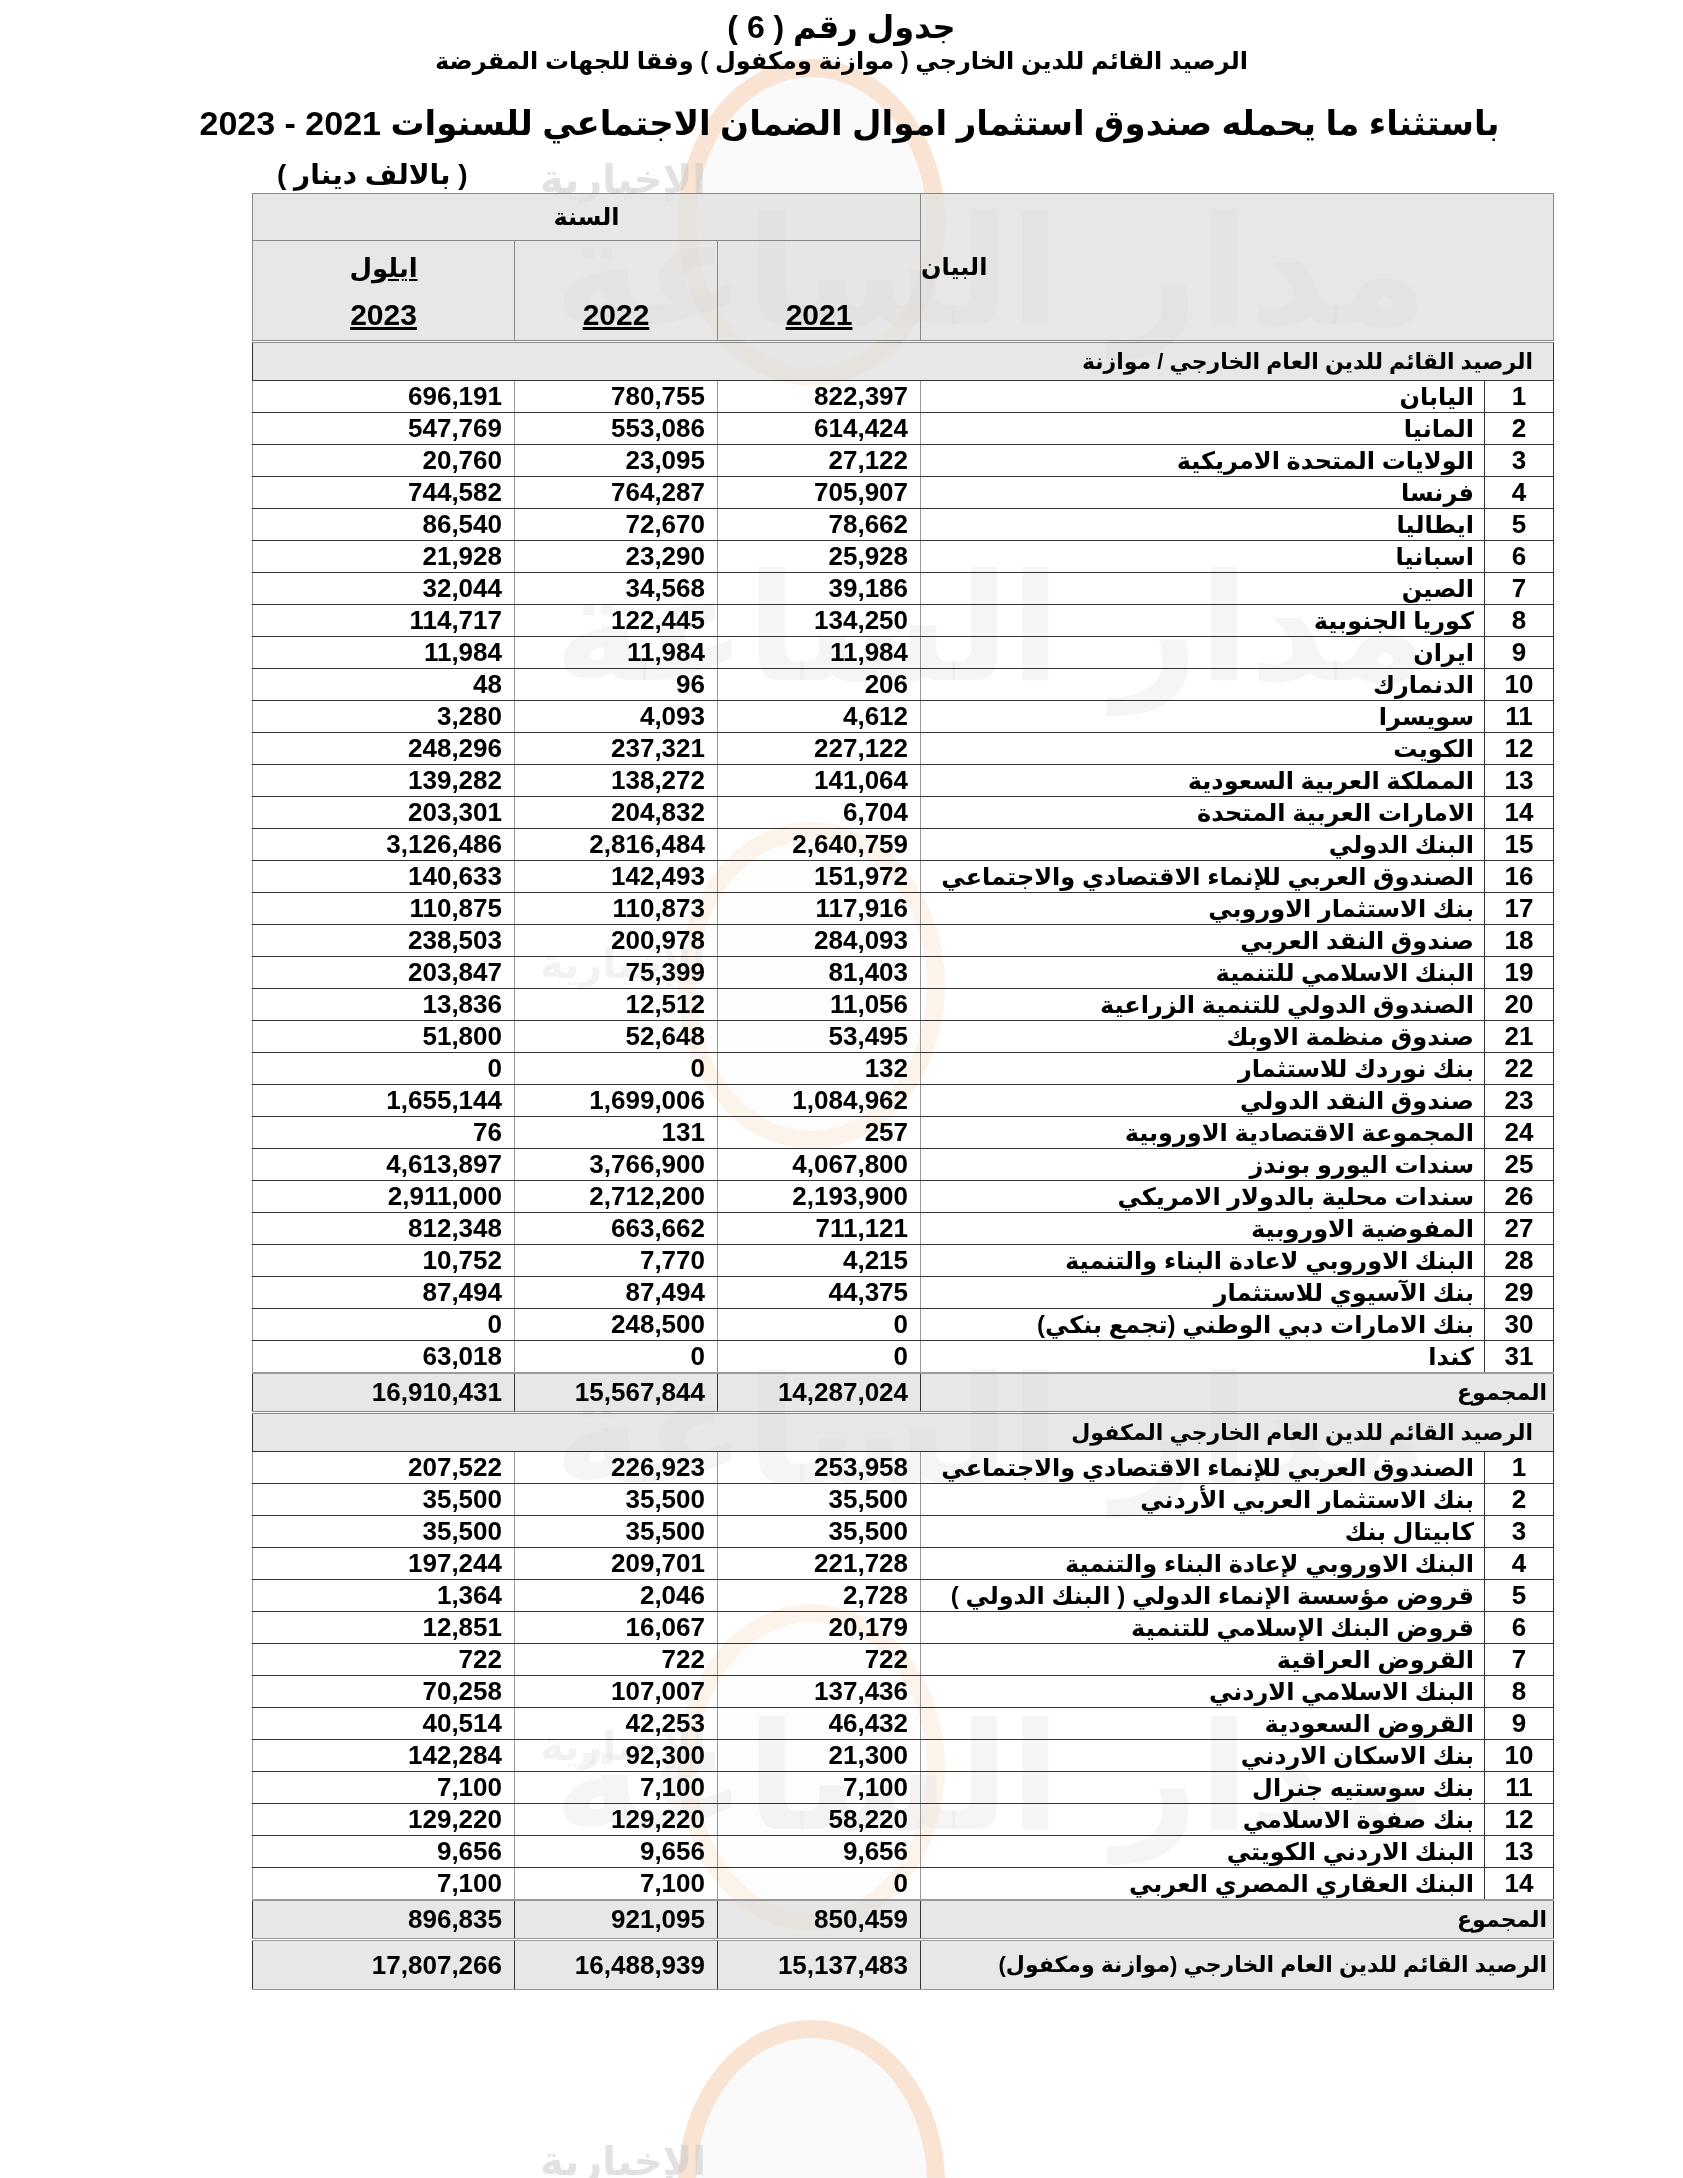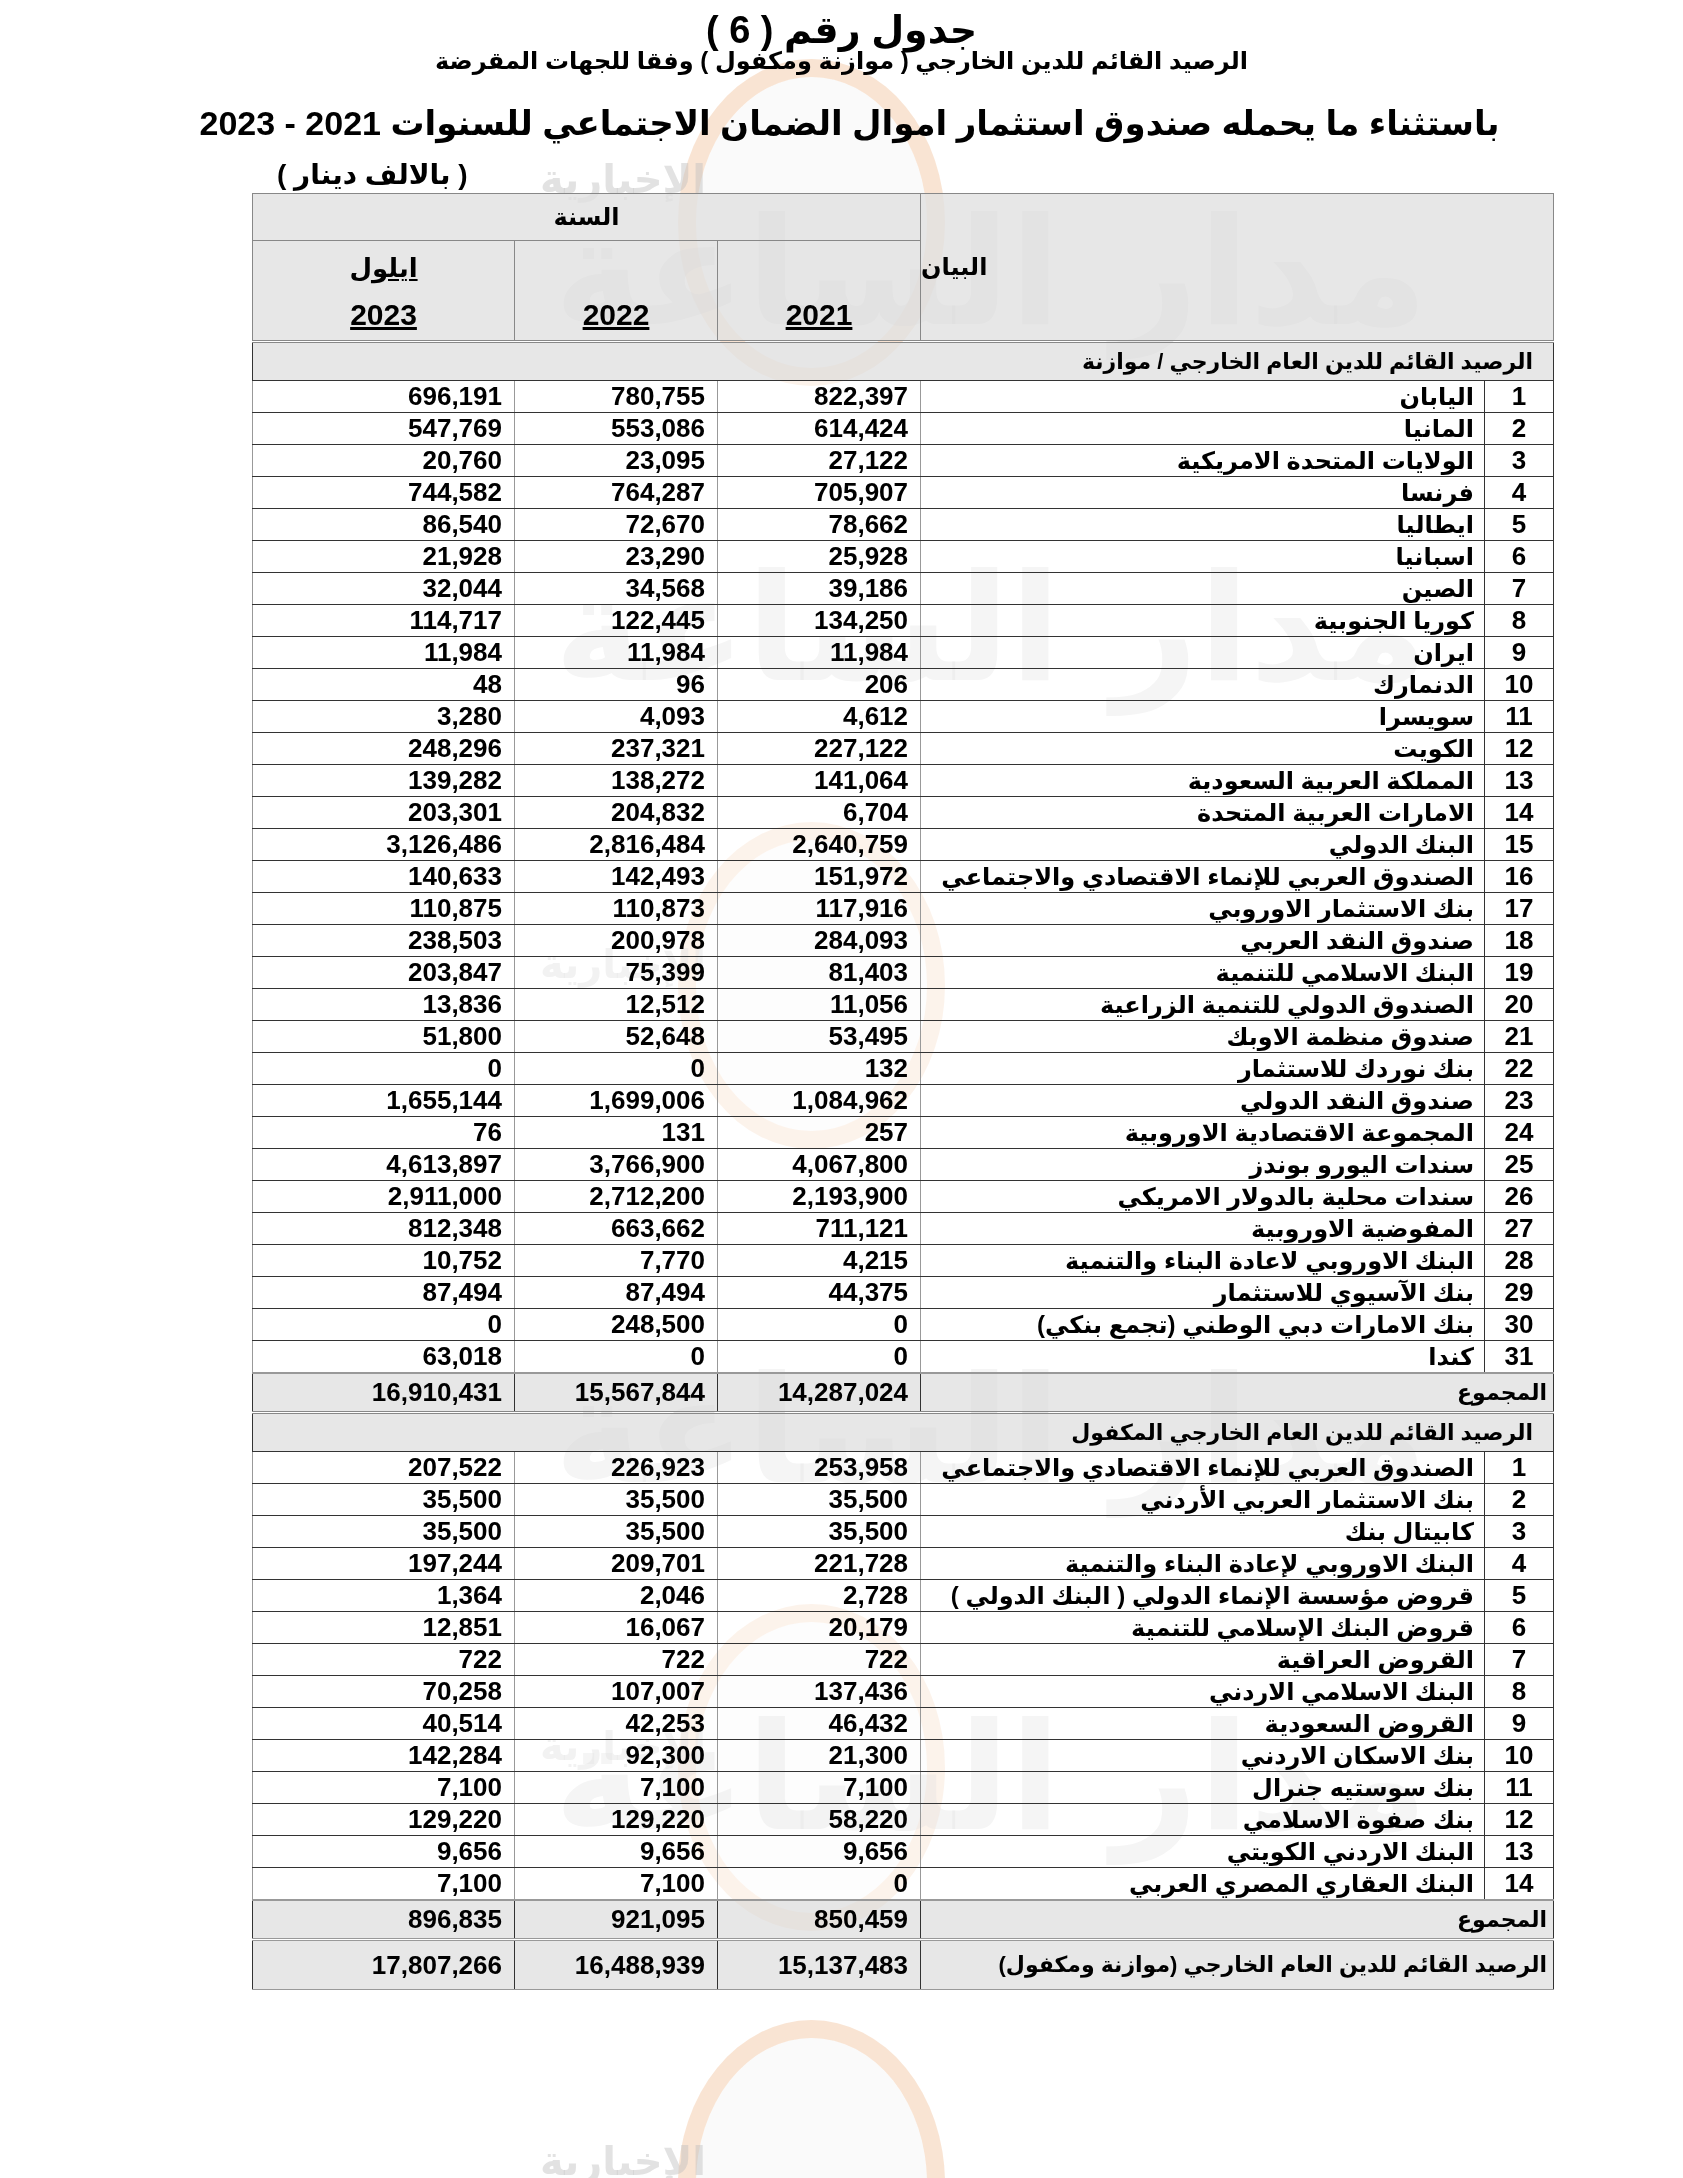--- a/index.html
+++ b/index.html
@@ -12,21 +12,21 @@
     width:267px; height:327px; border-radius:50%;
     border:18px solid rgba(248,190,140,0.35);
     box-sizing:border-box; background:rgba(240,240,240,0.35);
   }
   .wm-text {
     font-family:"DejaVu Sans", sans-serif; font-weight:bold; color:rgba(190,190,190,0.35);
     font-size:149px; line-height:1;
   }
   .wm-small { font-size:40px; color:rgba(190,190,190,0.45); font-weight:bold; font-family:"DejaVu Sans", sans-serif; }
   .titles { position:absolute; left:0; top:0; width:1683px; z-index:2; text-align:center; direction:rtl; }
-  .t1 { position:absolute; left:0; width:100%; top:8px; font-size:38px; font-weight:bold; }
+  .t1 { position:absolute; left:0; width:100%; top:8px; font-size:32px; font-weight:bold; }
   .t2 { position:absolute; left:0; width:100%; top:47px; font-size:24px; font-weight:bold; }
   .t3 { position:absolute; left:0; width:100%; top:103px; font-size:34px; font-weight:bold;padding-left:8px; }
   .unit { position:absolute; left:265px; top:158px; font-size:28px; font-weight:bold; direction:rtl; z-index:2;margin-left:12px; }
 
   table.debt {
     position:absolute; left:252px; top:193px; width:1302px; z-index:2;
     border-collapse:collapse; table-layout:fixed;border-radius:6px;
   }
   table.debt td { padding:0; border:1px solid #333; font-weight:bold; white-space:nowrap; overflow:hidden; }
   .hd { background:rgba(225,225,225,0.8); border-color:#888 !important; }

